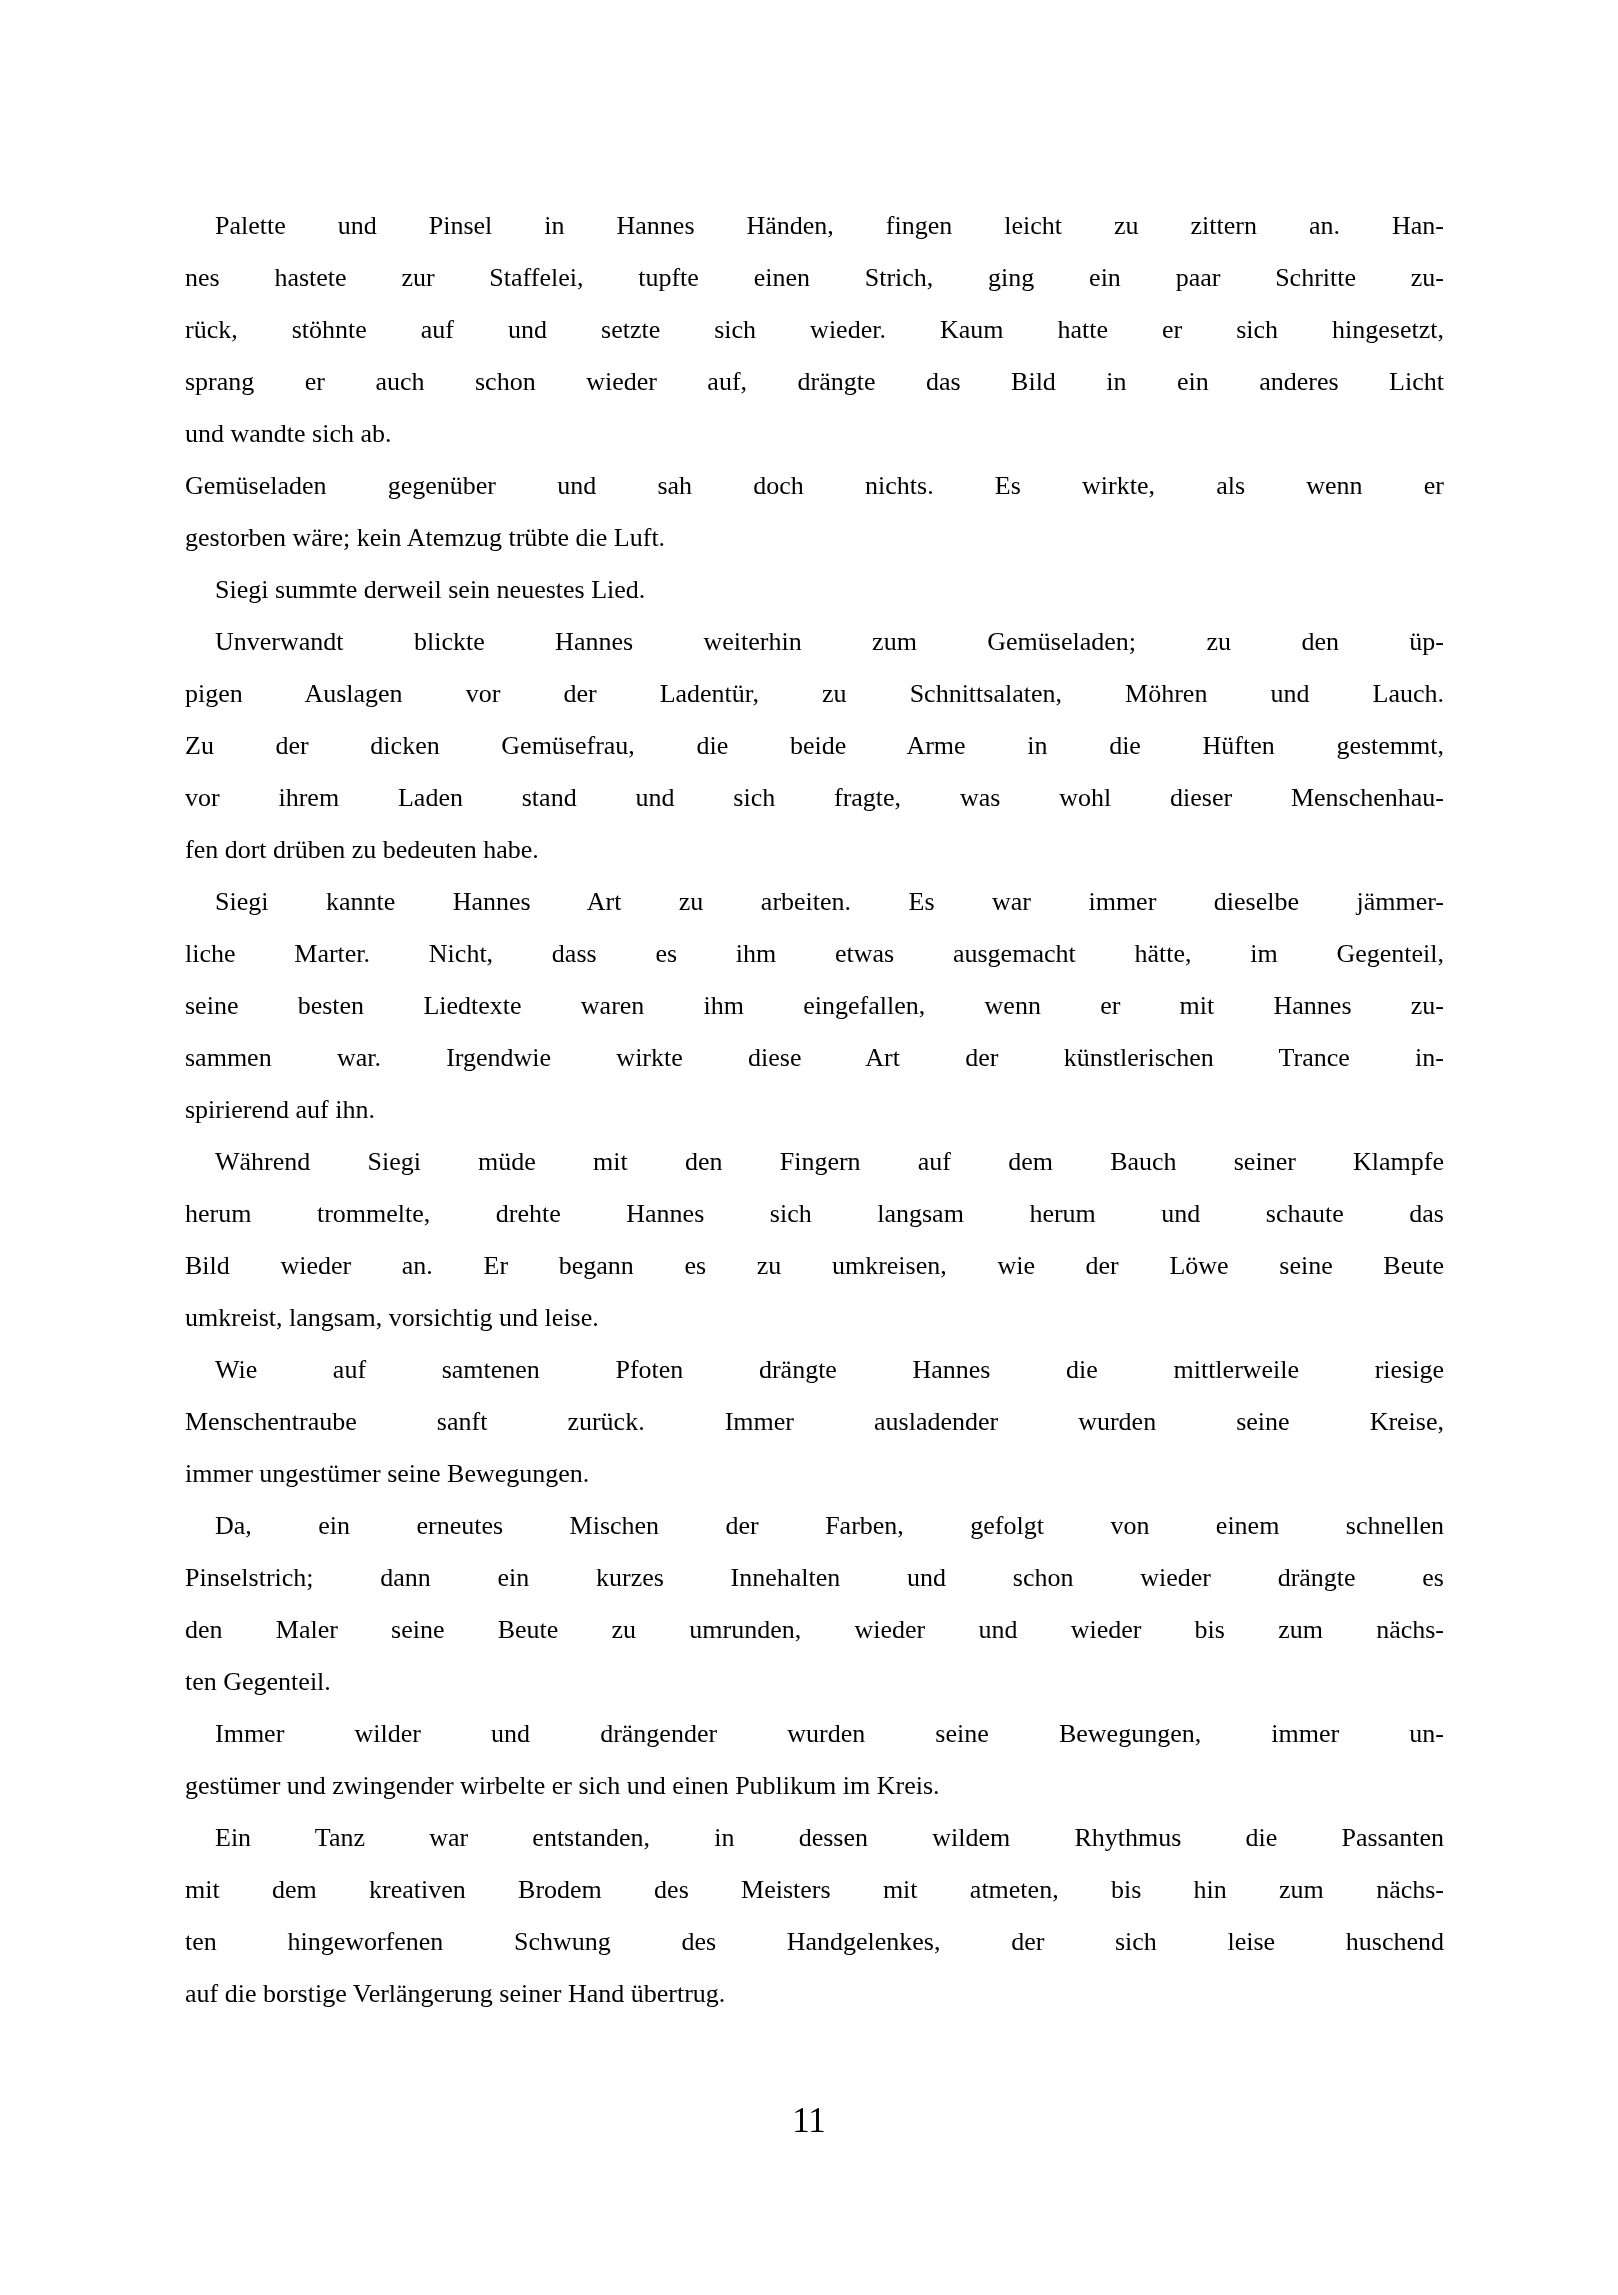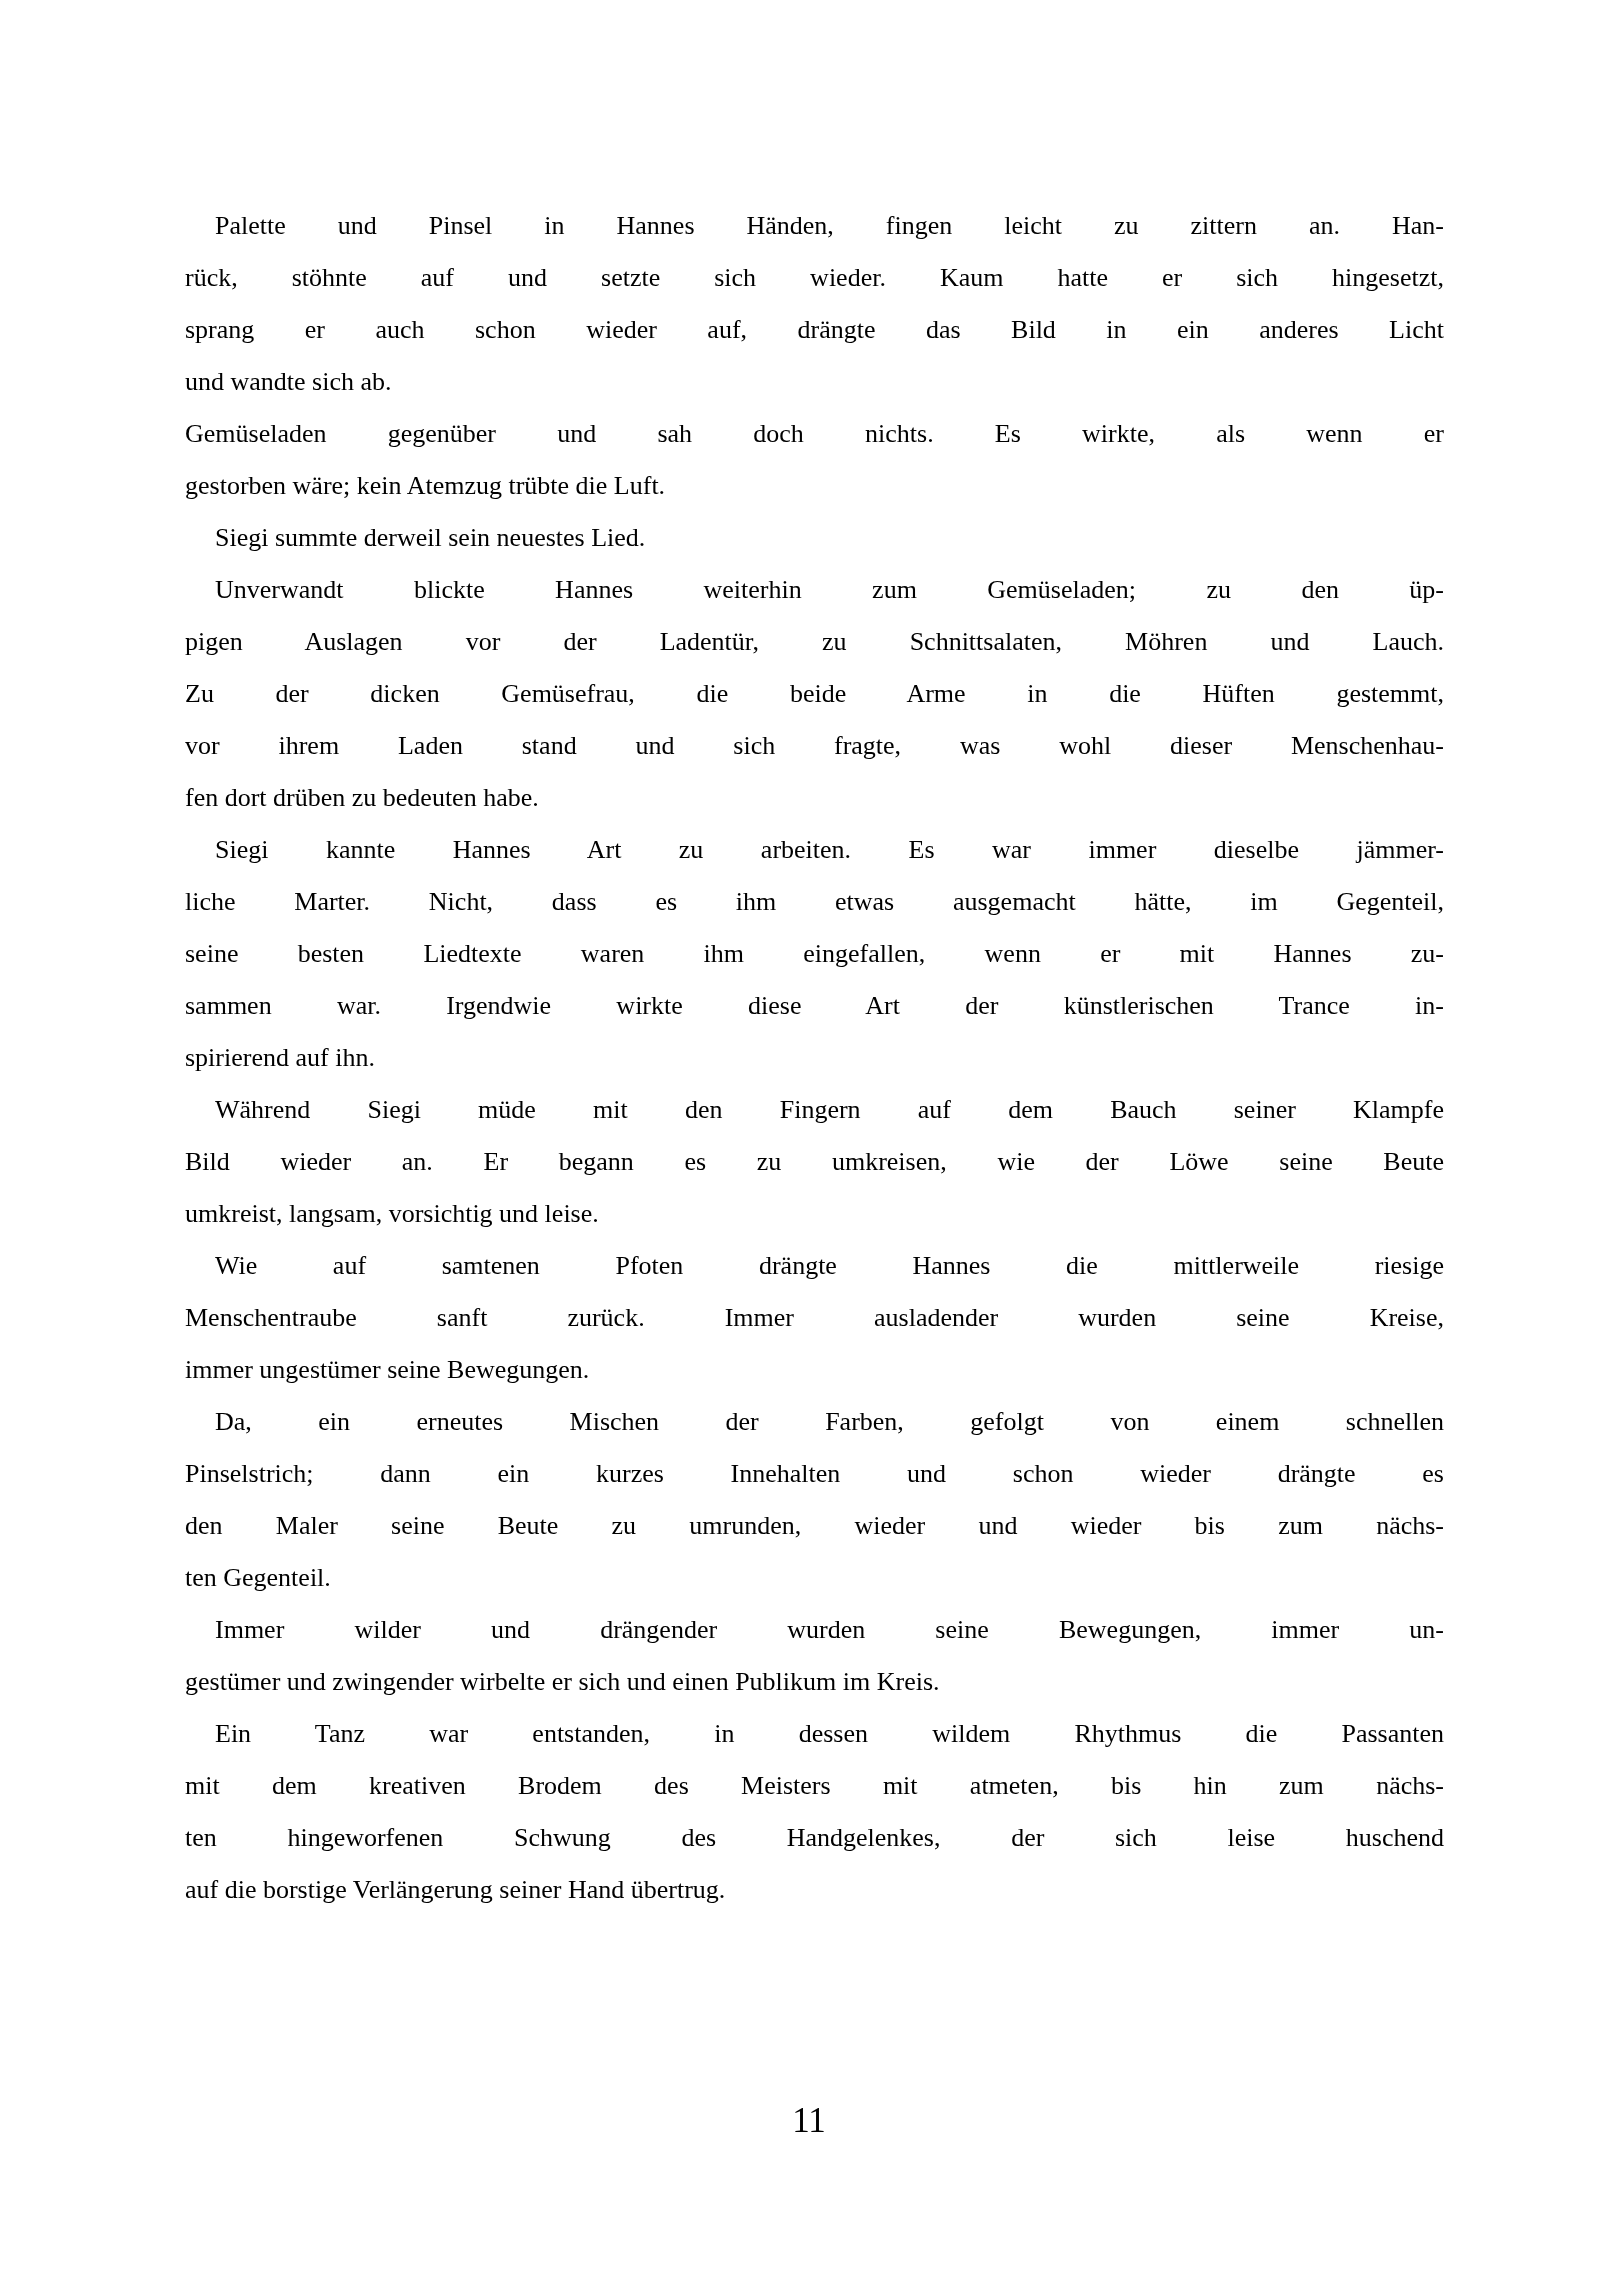--- a/index.html
+++ b/index.html
@@ -26,20 +26,21 @@
     font-size: 35px; line-height: 46px;
   }
 </style>
 </head>
 <body>
 
 <div class="page">
   <div class="text-block">
       <div class="paragraph">
         <span class="line first">Palette und Pinsel in Hannes Händen, fingen leicht zu zittern an. Han-</span>
+        <span class="line">nes hastete zur Staffelei, tupfte einen Strich, ging ein paar Schritte zu-</span>
         <span class="line">rück, stöhnte auf und setzte sich wieder. Kaum hatte er sich hingesetzt,</span>
         <span class="line">sprang er auch schon wieder auf, drängte das Bild in ein anderes Licht</span>
         <span class="line last">und wandte sich ab.</span>
       </div>
       <div class="paragraph">
         <span class="line">Gemüseladen gegenüber und sah doch nichts. Es wirkte, als wenn er</span>
         <span class="line last">gestorben wäre; kein Atemzug trübte die Luft.</span>
       </div>
       <div class="paragraph">
         <span class="line first last">Siegi summte derweil sein neuestes Lied.</span>
@@ -53,20 +54,21 @@
       </div>
       <div class="paragraph">
         <span class="line first">Siegi kannte Hannes Art zu arbeiten. Es war immer dieselbe jämmer-</span>
         <span class="line">liche Marter. Nicht, dass es ihm etwas ausgemacht hätte, im Gegenteil,</span>
         <span class="line">seine besten Liedtexte waren ihm eingefallen, wenn er mit Hannes zu-</span>
         <span class="line">sammen war. Irgendwie wirkte diese Art der künstlerischen Trance in-</span>
         <span class="line last">spirierend auf ihn.</span>
       </div>
       <div class="paragraph">
         <span class="line first">Während Siegi müde mit den Fingern auf dem Bauch seiner Klampfe</span>
+        <span class="line">herum trommelte, drehte Hannes sich langsam herum und schaute das</span>
         <span class="line">Bild wieder an. Er begann es zu umkreisen, wie der Löwe seine Beute</span>
         <span class="line last">umkreist, langsam, vorsichtig und leise.</span>
       </div>
       <div class="paragraph">
         <span class="line first">Wie auf samtenen Pfoten drängte Hannes die mittlerweile riesige</span>
         <span class="line">Menschentraube sanft zurück. Immer ausladender wurden seine Kreise,</span>
         <span class="line last">immer ungestümer seine Bewegungen.</span>
       </div>
       <div class="paragraph">
         <span class="line first">Da, ein erneutes Mischen der Farben, gefolgt von einem schnellen</span>

